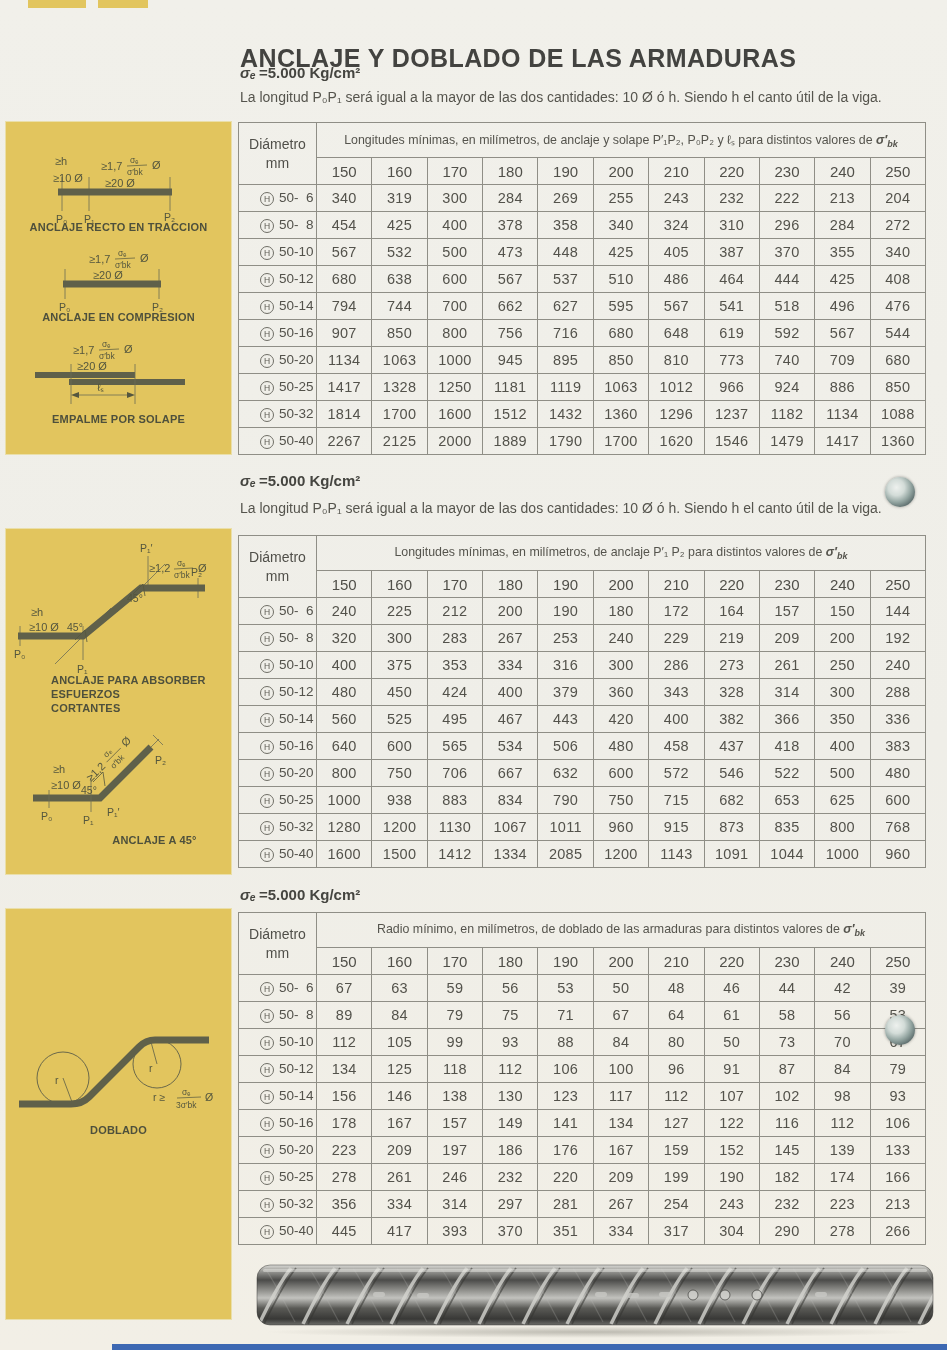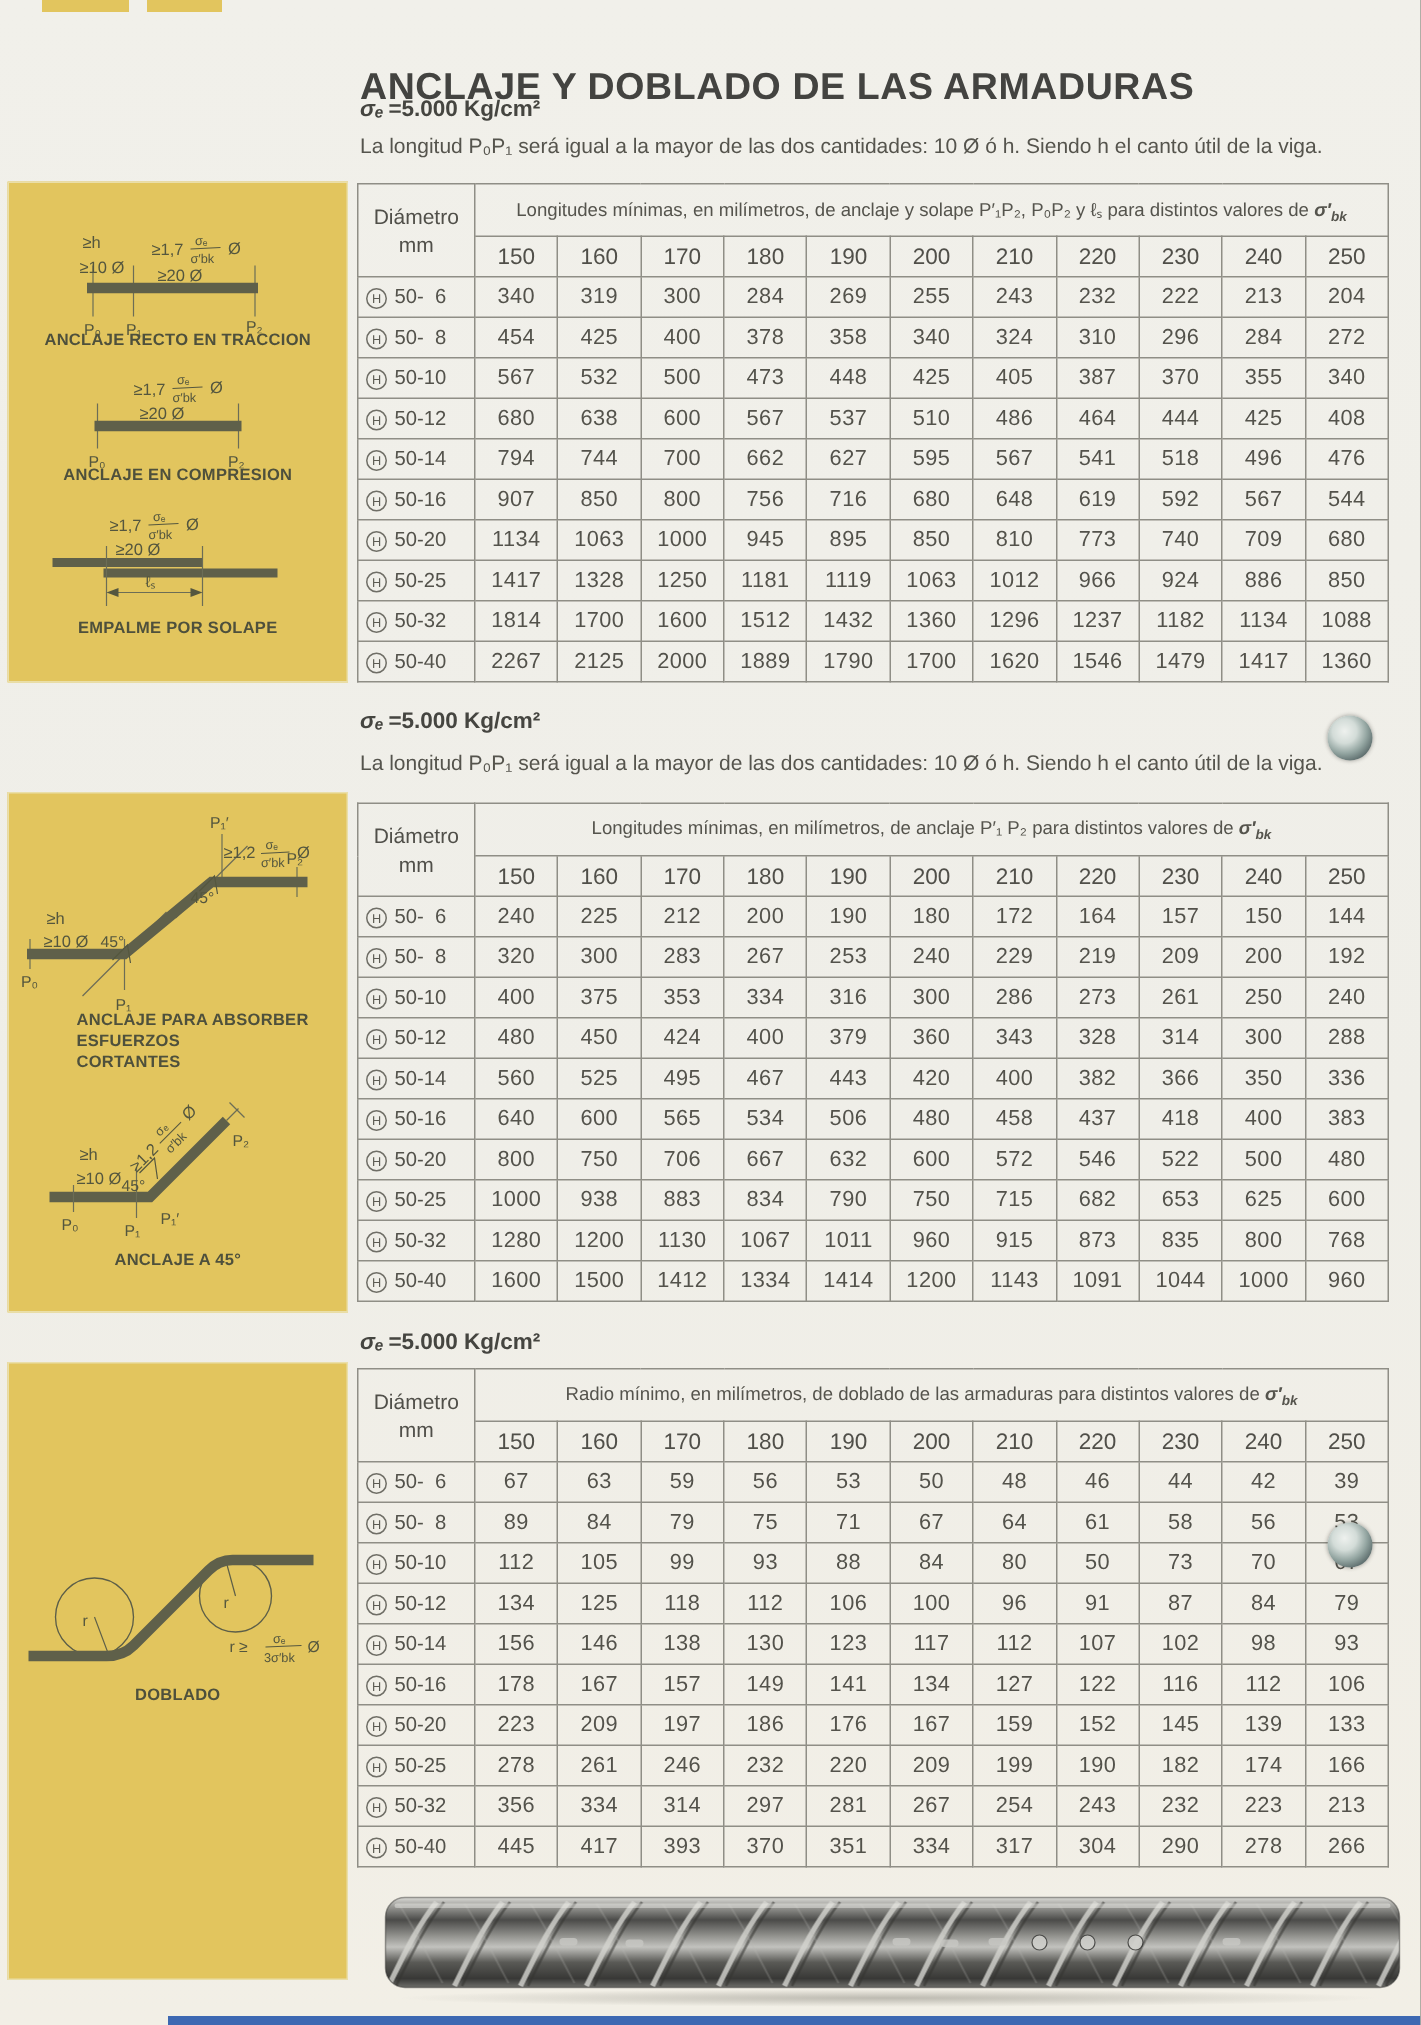--- a/index.html
+++ b/index.html
@@ -25,21 +25,21 @@
   .intro{position:absolute;left:240px;width:695px;font-size:14px;color:#55544d;}
   .dtable{position:absolute;left:238px;width:688px;border-collapse:collapse;table-layout:fixed;
           border:1.5px solid #85847c;}
   .dtable th,.dtable td{border:1px solid #8f8e86;font-weight:normal;padding:0;}
   .dtable .span{font-size:12.4px;color:#55544d;height:34px;padding:0 6px;text-align:center;}
   .dtable .span .sg{font-weight:bold;font-style:italic;}
   .dtable .span sub{font-size:9px;}
   .dtable .corner{font-size:14px;color:#504f49;line-height:1.3;text-align:center;}
   .dtable .colh{font-size:15px;color:#504f49;height:26px;text-align:center;}
   .dtable td{font-size:14.5px;color:#53524b;text-align:center;height:26px;letter-spacing:.3px;}
-  .dtable .rlbl{font-size:13.5px;color:#53524b;text-align:left;padding-left:5px;white-space:pre;height:26px;}
+  .dtable .rlbl{font-size:13.5px;color:#53524b;text-align:left;padding-left:21px;white-space:pre;height:26px;}
   .mk{display:inline-block;width:12px;height:12px;line-height:12px;border:1px solid #6f6e66;
       border-radius:50%;font-size:8.5px;text-align:center;margin-right:5px;color:#5c5b53;}
   .hole{position:absolute;width:30px;height:30px;border-radius:50%;z-index:5;
         background:radial-gradient(circle at 38% 35%, #eef1ee 0%, #d3dcd8 30%, #93a5a1 55%, #5a6a6a 78%, #87918e 92%, #a9b0ac 100%);
         box-shadow:0 0 3px rgba(40,40,35,.45);}
   .rebar{position:absolute;left:255px;top:1262px;width:680px;height:66px;}
   .rebar-shadow{position:absolute;left:262px;top:1326px;width:660px;height:12px;
         background:radial-gradient(ellipse at center, rgba(90,88,78,.35) 0%, rgba(90,88,78,0) 70%);}
   .blue-strip{position:absolute;left:112px;top:1344px;width:835px;height:6px;background:#3d68b2;}
 </style>
@@ -156,21 +156,21 @@
       <text x="76" y="266" class="t10">45°</text>
       <text x="36" y="292" class="t10">P₀</text>
       <text x="78" y="296" class="t10">P₁</text>
       <text x="102" y="288" class="t10">P₁′</text>
       <text x="150" y="236" class="t10">P₂</text>
     </svg>
     <div class="cap cap-left" style="top:146px;margin-left:36px;">
       <span>ANCLAJE PARA ABSORBER ESFUERZOS</span><br>
       <span>CORTANTES</span>
     </div>
-    <div class="cap" style="top:306px;">ANCLAJE A 45°</div>
+    <div class="cap" style="top:306px;margin-left:36px;">ANCLAJE A 45°</div>
   </div>
 
   <div class="panel p3">
     <svg class="dsvg" viewBox="0 0 227 412">
       <circle cx="58" cy="170" r="26" fill="none" stroke="#5c5e48" stroke-width="0.9"></circle>
       <circle cx="152" cy="156" r="24" fill="none" stroke="#5c5e48" stroke-width="0.9"></circle>
       <line x1="58" y1="170" x2="67" y2="194" stroke="#5c5e48" stroke-width="0.8"></line>
       <line x1="152" y1="156" x2="146" y2="134" stroke="#5c5e48" stroke-width="0.8"></line>
       <path d="M14,196 H66 Q77,196 84,189 L134,139 Q141,132 150,132 H204" stroke="#5f604a" stroke-width="7" fill="none"></path>
       <text x="50" y="176" class="t10">r</text>
@@ -532,21 +532,21 @@
           <td>835</td>
           <td>800</td>
           <td>768</td>
         </tr>
         <tr>
           <th class="rlbl"><span class="mk">H</span><span>50-40</span></th>
           <td>1600</td>
           <td>1500</td>
           <td>1412</td>
           <td>1334</td>
-          <td>1414</td>
+          <td>2085</td>
           <td>1200</td>
           <td>1143</td>
           <td>1091</td>
           <td>1044</td>
           <td>1000</td>
           <td>960</td>
         </tr>
       </tbody>
     </table>
 

